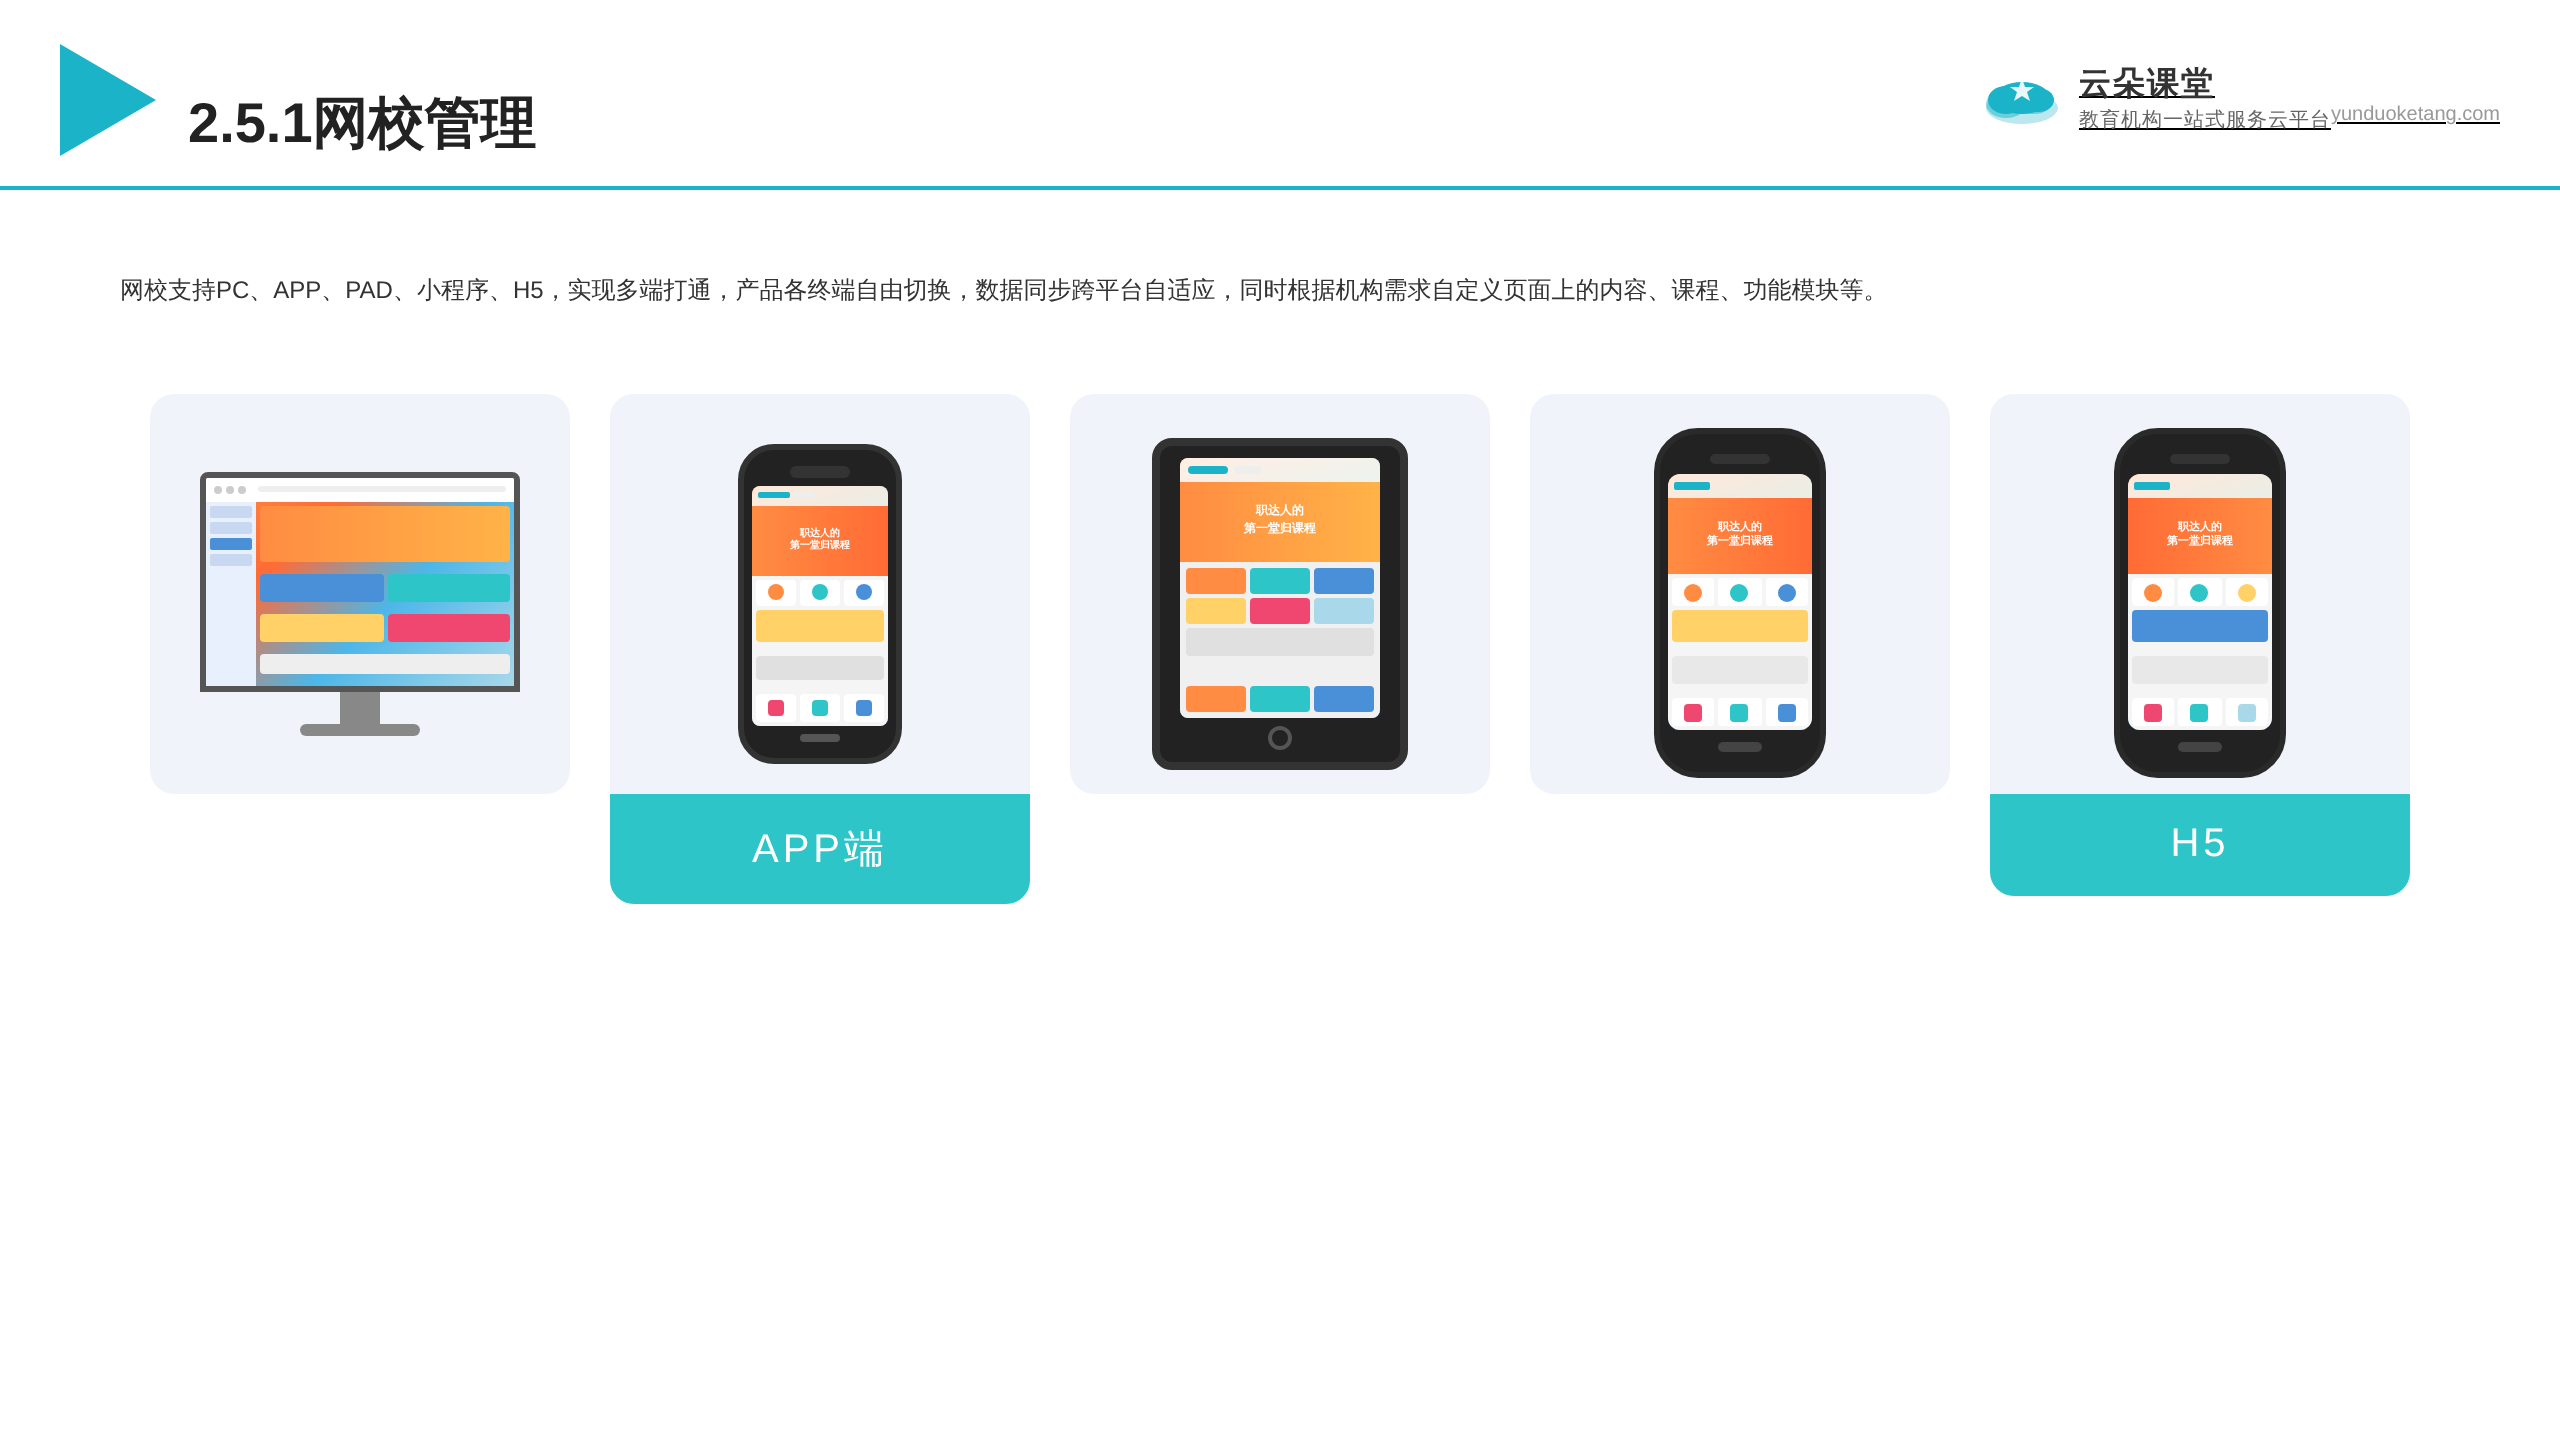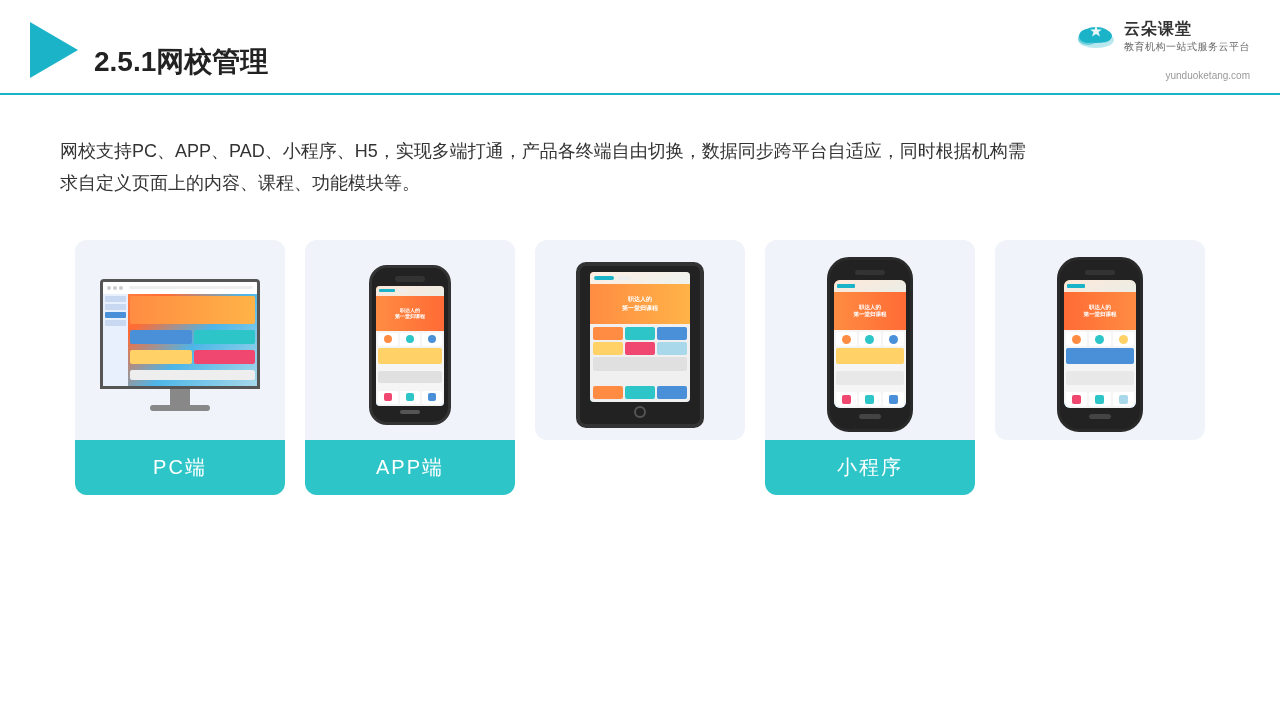--- a/index.html
+++ b/index.html
@@ -33,22 +33,23 @@
       border-left: 48px solid #1ab3c8;
     }
     .page-title {
       font-size: 28px;
       font-weight: bold;
       color: #222;
       margin-top: 25px;
     }
     .header-right {
       display: flex;
-      flex-direction: column;
-      align-items: flex-end;
+      flex-direction: row;
+      align-items: center;
+      text-decoration: underline;
     }
     .brand-logo {
       display: flex;
       align-items: center;
       gap: 6px;
     }
     .cloud-icon {
       width: 44px;
       height: 32px;
     }
@@ -70,21 +71,21 @@
     }
     .brand-url {
       font-size: 10px;
       color: #999;
       margin-top: 16px;
     }
 
     
     .description {
       padding: 40px 60px 20px 60px;
-      font-size: 18px;
+      font-size: 12px;
       color: #333;
       line-height: 1.8;
       max-width: 1100px;
     }
 
     
     .cards-container {
       display: flex;
       gap: 20px;
       padding: 20px 60px;
@@ -382,21 +383,20 @@
                 <div class="monitor-block" style="background:#ef476f;height:14px;"></div>
                 <div class="monitor-block" style="grid-column:1/-1;height:10px;background:#eee;"></div>
               </div>
             </div>
           </div>
         </div>
         <div class="monitor-stand"></div>
         <div class="monitor-base"></div>
       </div>
     </div>
-    <div class="card-label">PC端</div>
   </div>
 
   <div class="card">
     <div class="card-image-area">
       <div class="phone-device">
         <div class="phone-frame">
           <div class="phone-notch"></div>
           <div class="phone-screen">
             <div class="phone-screen-nav">
               <div style="width:16px;height:3px;background:#1ab3c8;border-radius:1px;"></div>
@@ -498,21 +498,20 @@
                 </div>
               <div class="phone-grid-item">
                   <div style="width:9px;height:9px;background:#4a90d9;border-radius:2px;"></div>
                 </div>
             </div>
           </div>
           <div style="width:22px;height:5px;background:#444;border-radius:3px;margin-top:6px;"></div>
         </div>
       </div>
     </div>
-    <div class="card-label">小程序</div>
   </div>
 
   <div class="card">
     <div class="card-image-area">
       <div class="phone-device">
         <div class="phone-frame" style="border-color:#2a2a2a;border-radius:22px;padding:10px 4px;">
           <div style="width:30px;height:5px;background:#333;border-radius:3px;margin-bottom:5px;"></div>
           <div class="phone-screen" style="width:72px;height:128px;border-radius:6px;">
             <div class="phone-screen-nav" style="height:12px;">
               <div style="width:18px;height:4px;background:#1ab3c8;border-radius:1px;"></div>
@@ -540,15 +539,16 @@
                 </div>
               <div class="phone-grid-item">
                   <div style="width:9px;height:9px;background:#a8d8ea;border-radius:2px;"></div>
                 </div>
             </div>
           </div>
           <div style="width:22px;height:5px;background:#444;border-radius:3px;margin-top:6px;"></div>
         </div>
       </div>
     </div>
+    <div class="card-label">H5</div>
   </div>
 
 </div>
 
 </body></html>

